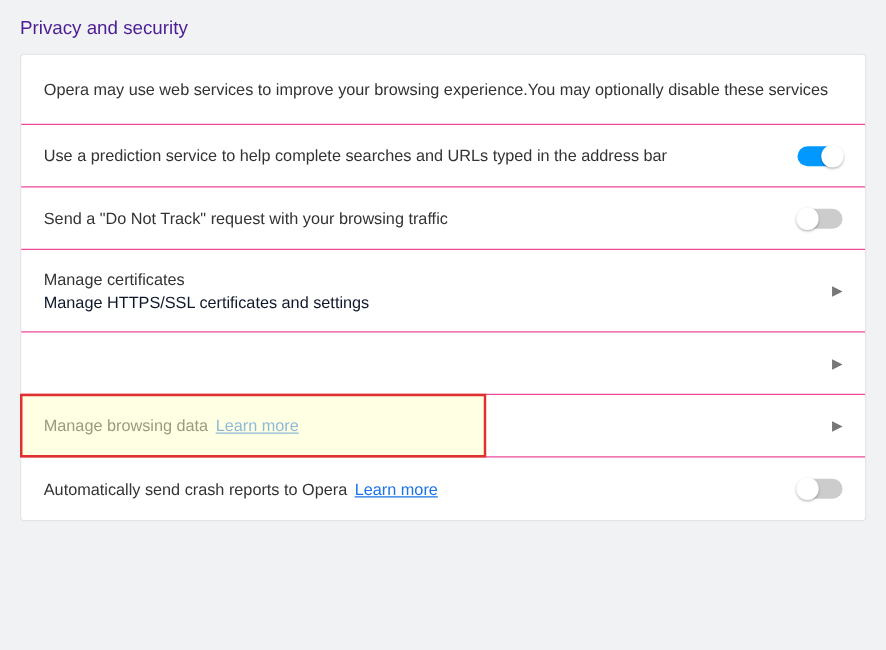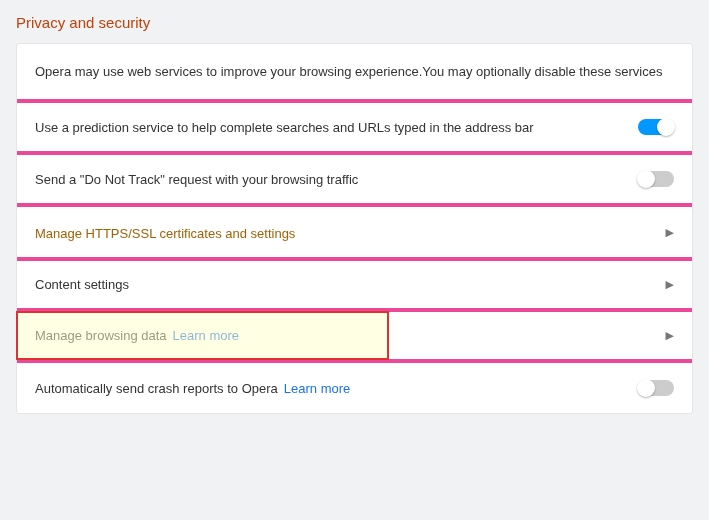--- a/index.html
+++ b/index.html
@@ -9,50 +9,51 @@
     color: #333;
     font-size: 13px;
     width: 709px;
     height: 520px;
     overflow: hidden;
   }
   .page-title {
     padding: 14px 16px 12px 16px;
     font-size: 15px;
     font-weight: 400;
-    color: #c2410c;
+    color: #4c1d95;
   }
   .panel {
     margin: 0 16px;
     background: #fff;
     border: 1px solid #e5e5e5;
     border-radius: 3px;
   }
   .row {
     display: flex;
     align-items: center;
     padding: 16px 18px;
-    border-bottom: 4px solid #ec4899;
+    border-bottom: 1px solid #ec4899;
     position: relative;
     min-height: 50px;
   }
   .row:last-child { border-bottom: none; }
   .row.intro { padding: 20px 18px; }
   .row-text { flex: 1; }
   .row-title {
     font-size: 13px;
     color: #333;
   }
   .row-sub {
     font-size: 13px;
-    color: #a16207;
+    color: #0f172a;
     margin-top: 3px;
   }
   .link {
     color: #1a73e8;
+    text-decoration: underline;
     cursor: pointer;
     margin-left: 6px;
   }
   .toggle {
     width: 36px;
     height: 16px;
     border-radius: 10px;
     position: relative;
     flex-shrink: 0;
     cursor: pointer;
@@ -115,28 +116,28 @@
     <div class="row-text">
       <div class="row-title">Send a "Do Not Track" request with your browsing traffic</div>
     </div>
     <div class="toggle off"></div>
   </div>
 
 
 
   <div class="row">
     <div class="row-text">
+      <div class="row-title">Manage certificates</div>
       <div class="row-sub">Manage HTTPS/SSL certificates and settings</div>
     </div>
     <div class="arrow">▶</div>
   </div>
 
   <div class="row">
     <div class="row-text">
-      <div class="row-title">Content settings</div>
     </div>
     <div class="arrow">▶</div>
   </div>
 
   <div class="row highlighted">
     <div class="highlight-box"></div>
     <div class="row-text">
       <div class="row-title">
         <span>Manage browsing data</span><span class="link">Learn more</span>
       </div>

